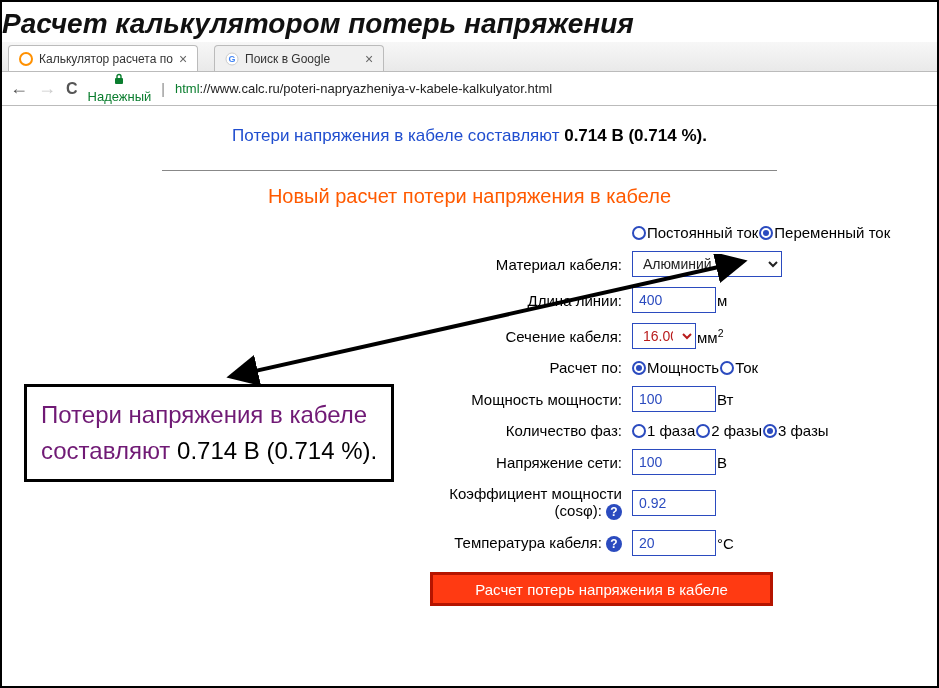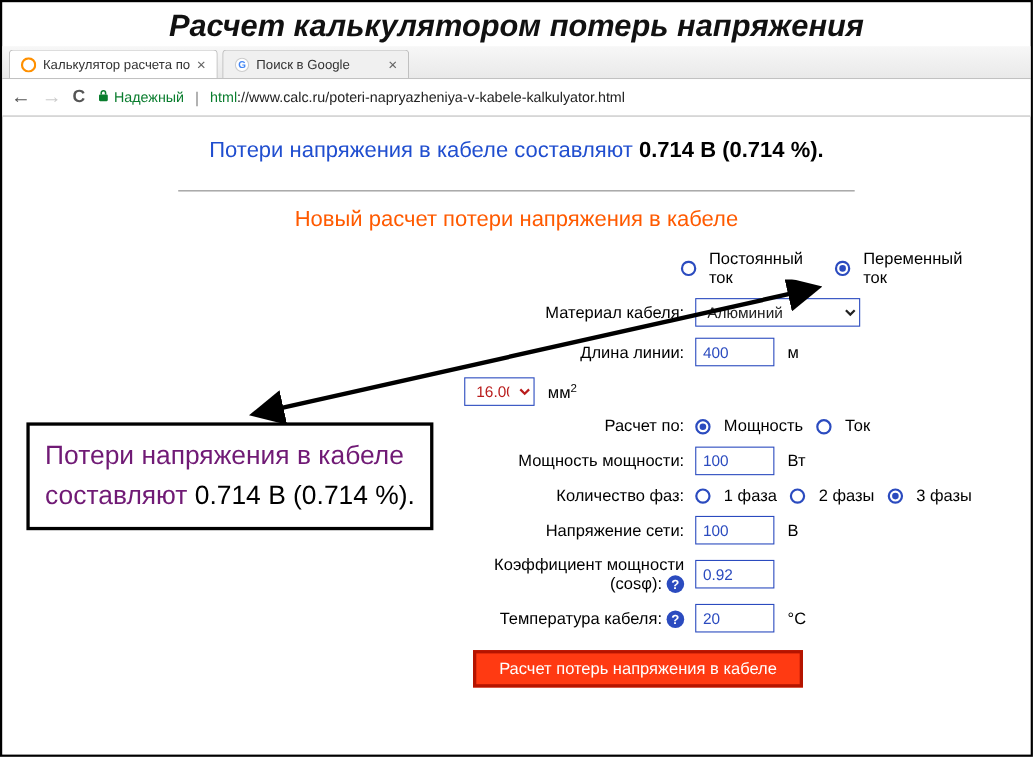--- a/index.html
+++ b/index.html
@@ -8,35 +8,35 @@
     width: 939px;
     height: 688px;
     font-family: Arial, sans-serif;
     font-size: 14px;
     background: #fff;
     position: relative;
     overflow: hidden;
     border: 2px solid #000;
   }
   .page-title {
-    text-align: center;
+    text-align: left;
     font-style: italic;
     font-weight: bold;
     font-size: 28px;
     padding: 6px 0 2px;
     color: #111;
   }
   .tabs-bar {
     display: flex;
     align-items: flex-end;
     height: 30px;
     background: linear-gradient(#f7f7f7,#e9e9e9);
     border-bottom: 1px solid #bbb;
     padding-left: 6px;
-    gap: 4px;
+    gap: 16px;
   }
   .tab {
     display: flex;
     align-items: center;
     gap: 6px;
     padding: 4px 10px;
     background: #fff;
     border: 1px solid #bbb;
     border-bottom: none;
     border-radius: 4px 4px 0 0;
@@ -51,31 +51,31 @@
   .addr-bar {
     display: flex;
     align-items: center;
     height: 34px;
     border-bottom: 1px solid #bbb;
     padding: 0 8px;
     gap: 10px;
     background: #fff;
   }
   .nav-btn { color: #555; font-size: 18px; user-select: none; }
-  .secure { color: #0a7d2e; font-size: 13px; display:flex; gap:4px;}
+  .secure { color: #0a7d2e; font-size: 13px; display:flex; align-items:center; gap:4px;flex-direction:column;}
   .lock-icon { width:12px; height:12px; }
   .url { color: #222; font-size: 13px; }
   .url .scheme { color: #0a7d2e; }
   .content {
     position: relative;
     padding-top: 20px;
   }
   .result-line {
     text-align: center;
-    font-size: 20px;
+    font-size: 17px;
   }
   .result-line .lbl { color: #204ecf; }
   .result-line .val { color: #000; font-weight: bold; }
   hr.sep {
     margin: 24px 160px 14px;
     border: none;
     border-top: 1px solid #888;
   }
   .section-title {
     text-align: center;
@@ -92,30 +92,30 @@
     align-items: center;
     margin-bottom: 10px;
   }
   .row .label {
     width: 210px;
     text-align: right;
     padding-right: 10px;
     color: #000;
     font-size: 15px;
   }
-  .row .control { display: flex; align-items: center; gap: 12px; }
+  .row .control { display: flex; align-items: center; gap: 1px; }
   input.txt, select.sel {
     border: 1px solid #2b4bbf;
     height: 26px;
     padding: 2px 6px;
     font-size: 14px;
     color: #2b4bbf;
     background: #fff;
   }
-  input.txt { width: 72px; }
+  input.txt { width: 84px; }
   select.sel { width: 150px; color:#222; }
   select.sel.narrow { width: 64px; color:#b91c1c;}
   .unit { color: #000; font-size: 15px; }
   .radio-g { display: flex; align-items: center; gap: 14px; }
   .radio {
     width: 14px; height: 14px; border: 2px solid #2b4bbf; border-radius: 50%;
     display: inline-flex; align-items:center; justify-content:center; background:#fff;
   }
   .radio.checked::after {
     content:""; width:6px; height:6px; background:#2b4bbf; border-radius:50%;
@@ -139,21 +139,21 @@
   .callout .val { color:#000; }
   .arrow-svg {
     position:absolute;
     left: 210px;
     top: 148px;
     pointer-events:none;
   }
   .submit-btn {
     margin-top: 6px;
     margin-left: 8px;
-    width: 300px;
+    width: 343px;
     height: 34px;
     background: #ff3a12;
     color: #fff;
     border: 3px solid #b51400;
     font-size: 15px;
     font-family: inherit;
   }
   .watermark {
     position:absolute;
     left: 430px; right: 0; bottom: 6px;
@@ -240,20 +240,21 @@
 
     <div class="row">
       <div class="label">Длина линии:</div>
       <div class="control">
         <input class="txt" value="400" style="">
         <span class="unit">м</span>
       </div>
     </div>
 
     <div class="row">
+      <div class="label">Сечение кабеля:</div>
       <div class="control">
         <select class="sel narrow">
           <option>16.00</option>
         </select>
         <span class="unit"><span>мм</span><sup>2</sup></span>
       </div>
     </div>
 
     <div class="row">
       <div class="label">Расчет по:</div>

